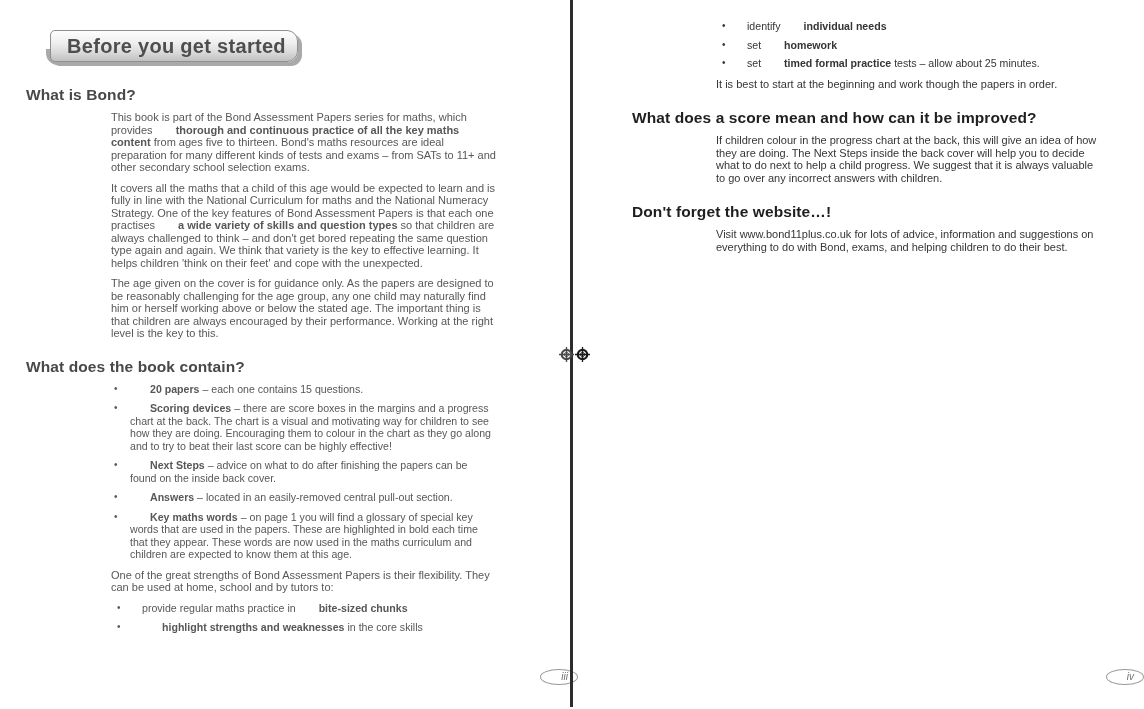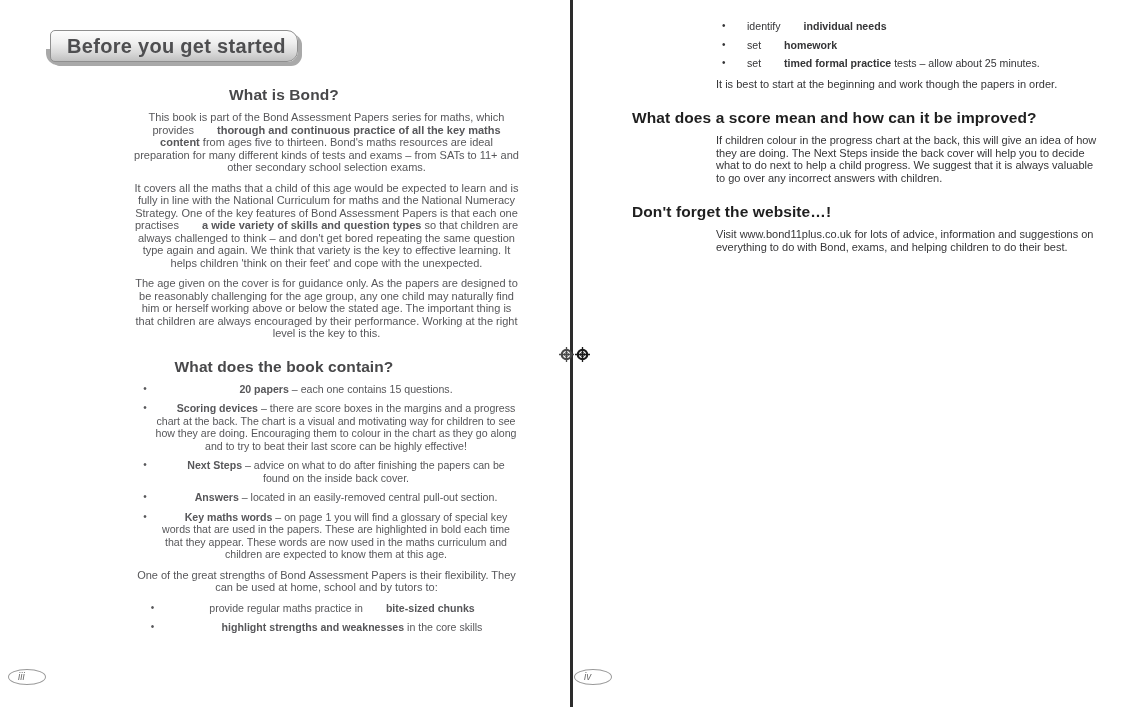--- a/index.html
+++ b/index.html
@@ -30,21 +30,21 @@
     line-height:30px;padding-left:16px;
     font-size:20px;font-weight:bold;color:#4e4e50;letter-spacing:.3px;
     white-space:nowrap;
   }
   .title-tab::before{
     content:"";position:absolute;left:-5px;bottom:-4px;width:14px;height:16px;
     background:#a9a9a9;border-radius:0 0 0 12px;z-index:-1;
   }
 
   .sections{position:relative;}
-  .page-left .sections{margin-left:41px;width:470px;text-align:center;}
+  .page-left .sections{margin-left:18px;width:470px;}
   .page-right .sections{margin-left:58px;width:468px;padding-top:20px;}
 
   .section h2{
     font-size:15.5px;line-height:1.1;font-weight:bold;color:#48484a;
     margin:18px 0 8px 0;letter-spacing:.1px;
   }
   .page-left .section:first-child h2{margin-top:0;}
   .page-right .section h2{color:#1f1f1f;margin-top:19px;}
   .section h2.italic{}
 
@@ -56,21 +56,21 @@
   b{font-weight:bold;padding-left:20px;}
 
   ul.bullets{list-style:none;margin:0 0 8px 0;padding:0;}
   ul.bullets li{display:flex;margin:0 0 7px 0;font-size:10.6px;line-height:12.5px;color:#57575a;}
   .page-right ul.bullets li{color:#353537;margin-bottom:6px;}
   ul.bullets .dot{flex:none;font-size:10px;}
   ul.bullets.tight .dot{width:16px;padding-left:3px;}
   ul.bullets.wide .dot{width:25px;padding-left:6px;}
   ul.bullets .btxt{flex:1;}
 
-  .footer{position:absolute;left:0;right:0;bottom:24px;text-align:left;}
+  .footer{position:absolute;left:0;right:0;bottom:24px;text-align:right;}
   .pagenum{
     display:inline-block;min-width:18px;padding:1px 9px 2px 9px;
     border:1px solid #9a9a9a;border-radius:50%;
     font-size:10px;font-style:italic;color:#6f6f6f;line-height:11px;
   }
 </style>
 </head>
 <body>
 
 <div>

